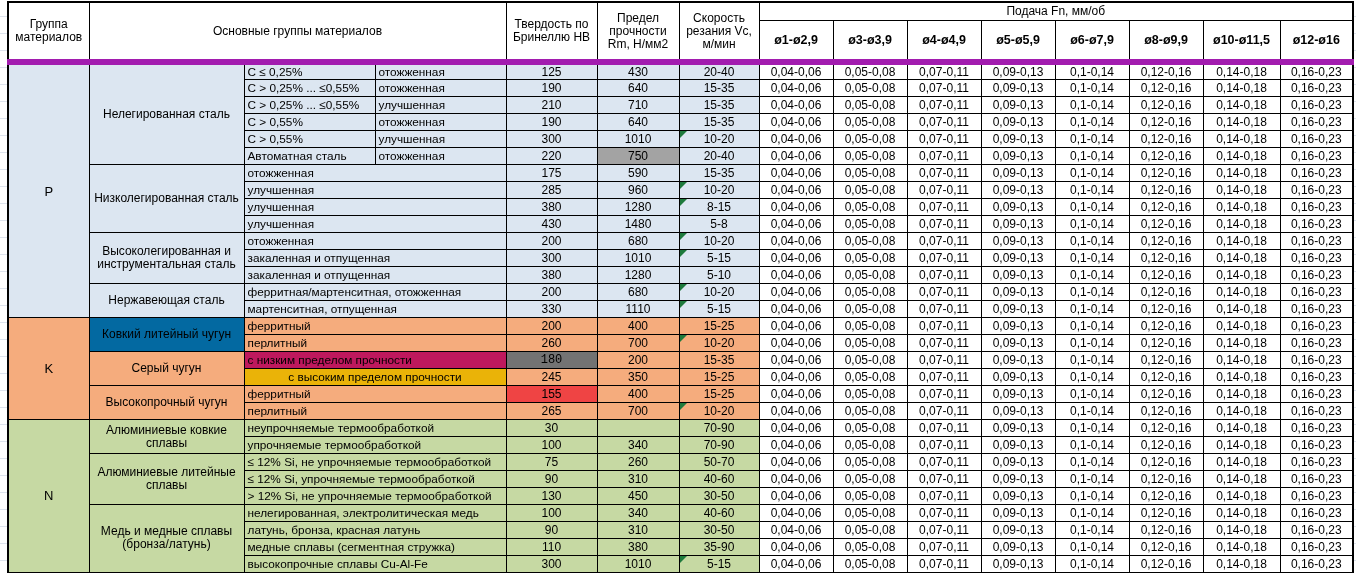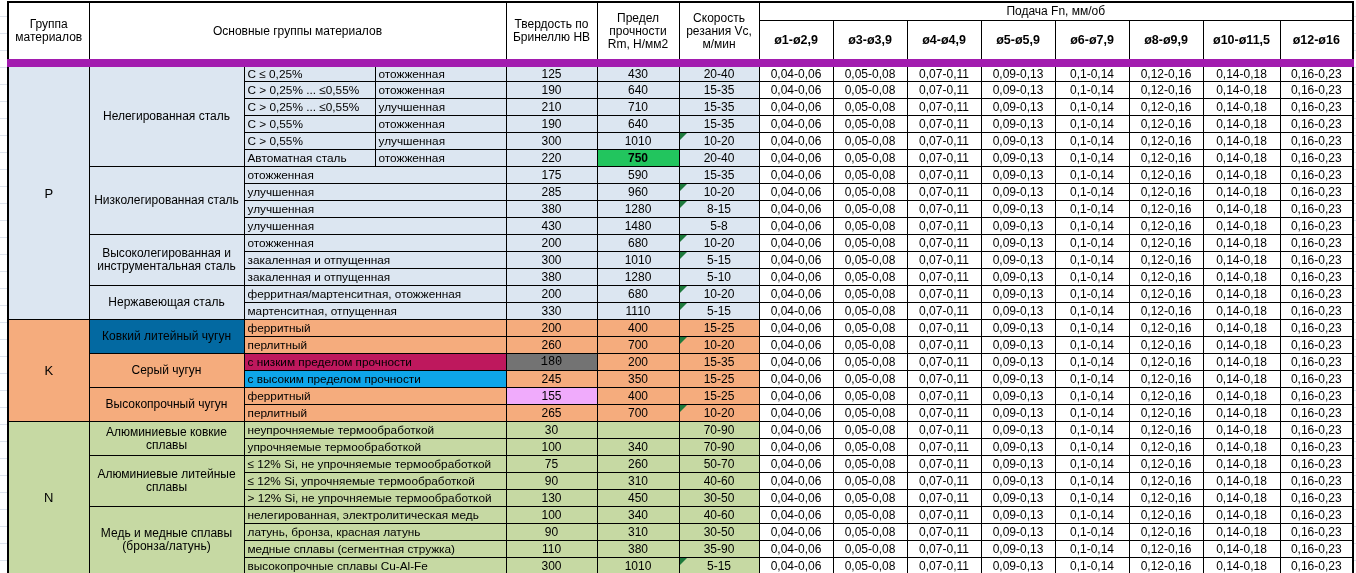--- a/index.html
+++ b/index.html
@@ -2,21 +2,21 @@
 <html><head>
 <meta charset="utf-8">
 <style>
   html,body{margin:0;padding:0;width:1356px;height:573px;overflow:hidden;background:#ffffff;}
   body{font-family:"Liberation Sans","DejaVu Sans",sans-serif;color:#000;position:relative;}
   .grid-strip{position:absolute;top:0;height:573px;background:repeating-linear-gradient(to bottom,#ffffff 0px,#ffffff 16px,#dde3ed 16px,#dde3ed 17px);}
   #left-strip{left:0;width:7px;}
   #right-strip{left:1353px;width:3px;}
   table{position:absolute;left:7px;top:1px;width:1346px;border-collapse:collapse;table-layout:fixed;border:2px solid #000;}
   th,td{border:1px solid #000;overflow:hidden;white-space:nowrap;vertical-align:middle;padding:0;}
-  thead th{font-weight:normal;font-size:12px;background:#fff;white-space:normal;line-height:13px;padding:0 2px;border-bottom:8px solid #a21caf;}
+  thead th{font-weight:normal;font-size:12px;background:#fff;white-space:normal;line-height:13px;padding:0 2px;border-bottom:6px solid #a21caf;}
   thead th.feedhdr{border-bottom:1px solid #000;height:17px;}
   thead tr.diam-row th{font-weight:bold;font-size:12.5px;height:38px;}
   tbody tr{height:17px;}
   tbody td{font-size:12px;}
   td.num{text-align:center;}
   td.state{text-align:left;padding:0 3px;font-size:11.8px;}
   td.subgrp{text-align:center;font-size:12px;line-height:13px;white-space:normal;padding:0 2px;margin-top:8px;}
   td.letter{text-align:center;font-size:13px;}
   td.vc{position:relative;}
   td.feed{background:#ffffff;text-align:center;}
@@ -141,21 +141,21 @@
         <td class="feed">0,09-0,13</td>
         <td class="feed">0,1-0,14</td>
         <td class="feed">0,12-0,16</td>
         <td class="feed">0,14-0,18</td>
         <td class="feed">0,16-0,23</td>
       </tr>
       <tr>
         <td class="state" style="background-color: rgb(220, 230, 241);">Автоматная сталь</td>
         <td class="state" style="background-color: rgb(220, 230, 241);">отожженная</td>
         <td class="num" style="background-color: rgb(220, 230, 241);">220</td>
-        <td class="num" style="background-color: #22c55e; font-weight: bold;">750</td>
+        <td class="num" style="background-color: #a3a3a3;">750</td>
         <td class="num vc" style="background-color: rgb(220, 230, 241);"><span>20-40</span></td>
         <td class="feed">0,04-0,06</td>
         <td class="feed">0,05-0,08</td>
         <td class="feed">0,07-0,11</td>
         <td class="feed">0,09-0,13</td>
         <td class="feed">0,1-0,14</td>
         <td class="feed">0,12-0,16</td>
         <td class="feed">0,14-0,18</td>
         <td class="feed">0,16-0,23</td>
       </tr>
@@ -327,37 +327,37 @@
         <td class="feed">0,04-0,06</td>
         <td class="feed">0,05-0,08</td>
         <td class="feed">0,07-0,11</td>
         <td class="feed">0,09-0,13</td>
         <td class="feed">0,1-0,14</td>
         <td class="feed">0,12-0,16</td>
         <td class="feed">0,14-0,18</td>
         <td class="feed">0,16-0,23</td>
       </tr>
       <tr>
-        <td colspan="2" class="state" style="background-color: #0ea5e9;">с высоким пределом прочности</td>
+        <td colspan="2" class="state" style="background-color: #eab308; text-align: center;">с высоким пределом прочности</td>
         <td class="num" style="background-color: rgb(245, 172, 125);">245</td>
         <td class="num" style="background-color: rgb(245, 172, 125);">350</td>
         <td class="num vc" style="background-color: rgb(245, 172, 125);"><span>15-25</span></td>
         <td class="feed">0,04-0,06</td>
         <td class="feed">0,05-0,08</td>
         <td class="feed">0,07-0,11</td>
         <td class="feed">0,09-0,13</td>
         <td class="feed">0,1-0,14</td>
         <td class="feed">0,12-0,16</td>
         <td class="feed">0,14-0,18</td>
         <td class="feed">0,16-0,23</td>
       </tr>
       <tr>
         <td rowspan="2" class="subgrp" style="background-color: rgb(245, 172, 125);">Высокопрочный чугун</td>
         <td colspan="2" class="state" style="background-color: rgb(245, 172, 125);">ферритный</td>
-        <td class="num" style="background-color: #f0abfc; margin-top: 45px;">155</td>
+        <td class="num" style="background-color: #ef4444; margin-top: 45px;">155</td>
         <td class="num" style="background-color: rgb(245, 172, 125);">400</td>
         <td class="num vc" style="background-color: rgb(245, 172, 125);"><span>15-25</span></td>
         <td class="feed">0,04-0,06</td>
         <td class="feed">0,05-0,08</td>
         <td class="feed">0,07-0,11</td>
         <td class="feed">0,09-0,13</td>
         <td class="feed">0,1-0,14</td>
         <td class="feed">0,12-0,16</td>
         <td class="feed">0,14-0,18</td>
         <td class="feed">0,16-0,23</td>

